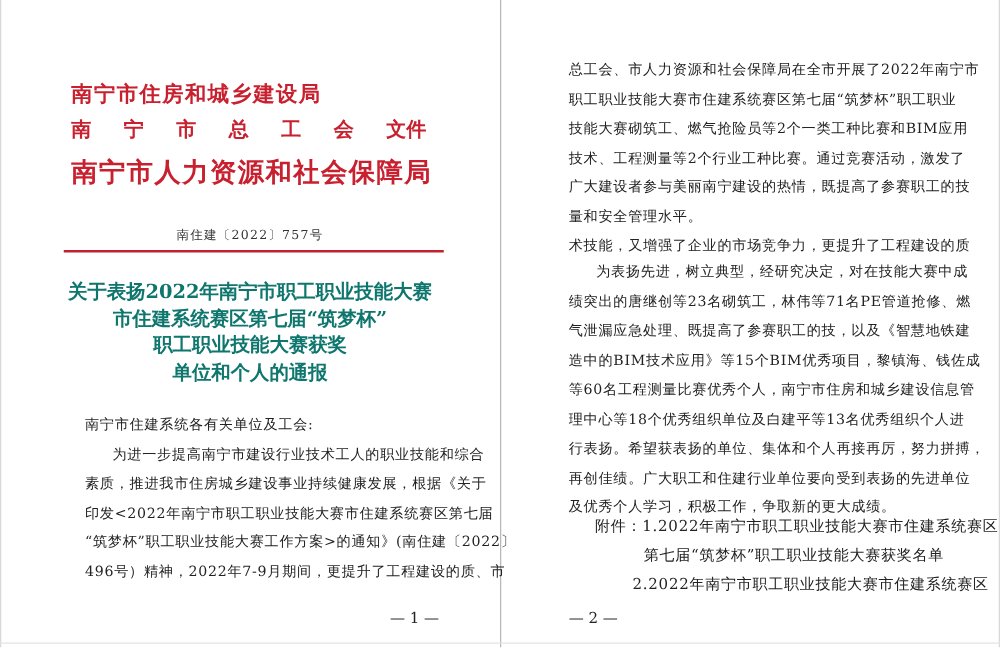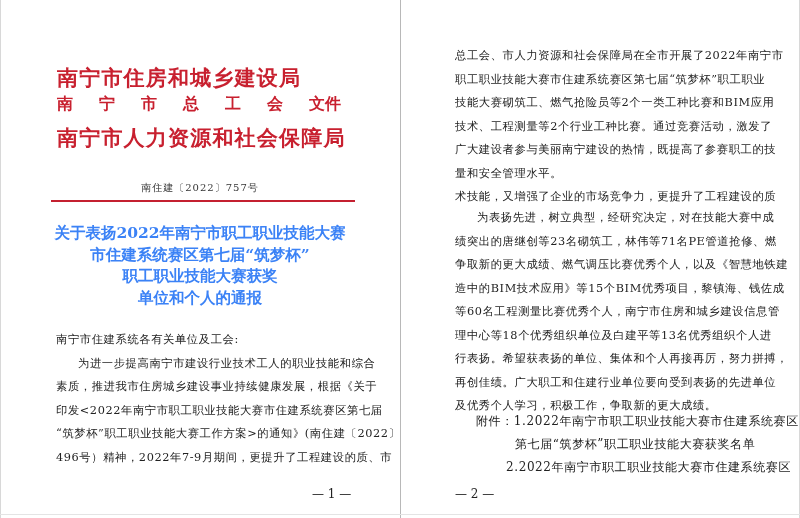--- a/index.html
+++ b/index.html
@@ -21,44 +21,44 @@
       background: #b8b8b8;
     }
     .bottom-edge {
       position: absolute; left: 0; top: 514px; width: 800px; height: 1px; background: #e4e4e4;
     }
     .issuer {
       position: absolute; left: 57px;
       color: #c8202f; font-weight: bold;
       white-space: nowrap; letter-spacing: 0px;
     }
-    .issuer.l1 { top: 64px; font-size: 21px; letter-spacing: 1.2px; }
+    .issuer.l1 { top: 64px; font-size: 17px; letter-spacing: 1.2px; }
     .issuer.l2 { top: 94px; font-size: 16px; }
     .issuer.l2 span { display: inline-block; width: 42px; }
     .issuer.l2 span.last { width: auto; }
     .issuer.l3 { top: 124px; font-size: 21px; letter-spacing: 1.2px; }
     .docnum {
       position: absolute; left: 0; width: 400px; top: 181px;
       text-align: center; font-size: 10px; letter-spacing: 1px; color: #333;
     }
     .redline {
       position: absolute; left: 51px; top: 200px; width: 304px; height: 2px;
       background: #c42030;
     }
     .title {
       position: absolute; left: 0; width: 400px; top: 222px;
-      text-align: center; font-weight: bold; font-size: 15.5px; line-height: 21.5px; color: #3b82f6;
+      text-align: center; font-weight: bold; font-size: 15.5px; line-height: 21.5px; color: #0f766e;
     }
     .title div { white-space: nowrap; }
     .body-text {
       position: absolute; font-size: 11.3px; line-height: 23.5px; color: #222;
       white-space: nowrap; letter-spacing: 0.6px;
     }
     .body-text div { white-space: nowrap; }
-    .left-body { left: 56px; top: 328px; }
+    .left-body { left: 68px; top: 328px; }
     .indent { padding-left: 22px; }
     .pagenum {
       position: absolute; font-size: 12px; color: #222; white-space: nowrap;
     }
     .pagenum.p1 { left: 312px; top: 487px; }
     .pagenum.p2 { left: 455px; top: 487px; }
     .right-body { left: 455px; top: 44px; }
     .right-body2 { left: 455px; top: 206px; }
     .attach {
       position: absolute; font-size: 12px; line-height: 23.5px; color: #222; white-space: nowrap; letter-spacing: 0.6px; text-align: center;
@@ -108,21 +108,21 @@
   <div>技能大赛砌筑工、燃气抢险员等2个一类工种比赛和BIM应用</div>
   <div>技术、工程测量等2个行业工种比赛。通过竞赛活动，激发了</div>
   <div>广大建设者参与美丽南宁建设的热情，既提高了参赛职工的技</div>
   <div>量和安全管理水平。</div>
   <div>术技能，又增强了企业的市场竞争力，更提升了工程建设的质</div>
 </div>
 
 <div class="body-text right-body2">
   <div class="indent">为表扬先进，树立典型，经研究决定，对在技能大赛中成</div>
   <div>绩突出的唐继创等23名砌筑工，林伟等71名PE管道抢修、燃</div>
-  <div>争取新的更大成绩、燃气调压比赛优秀个人，以及《智慧地铁建</div>
+  <div>气泄漏应急处理、既提高了参赛职工的技，以及《智慧地铁建</div>
   <div>造中的BIM技术应用》等15个BIM优秀项目，黎镇海、钱佐成</div>
   <div>等60名工程测量比赛优秀个人，南宁市住房和城乡建设信息管</div>
   <div>理中心等18个优秀组织单位及白建平等13名优秀组织个人进</div>
   <div>行表扬。希望获表扬的单位、集体和个人再接再厉，努力拼搏，</div>
   <div>再创佳绩。广大职工和住建行业单位要向受到表扬的先进单位</div>
   <div>及优秀个人学习，积极工作，争取新的更大成绩。</div>
 </div>
 
 <div class="attach a1">附件：1.2022年南宁市职工职业技能大赛市住建系统赛区</div>
 <div class="attach a2">第七届“筑梦杯”职工职业技能大赛获奖名单</div>

